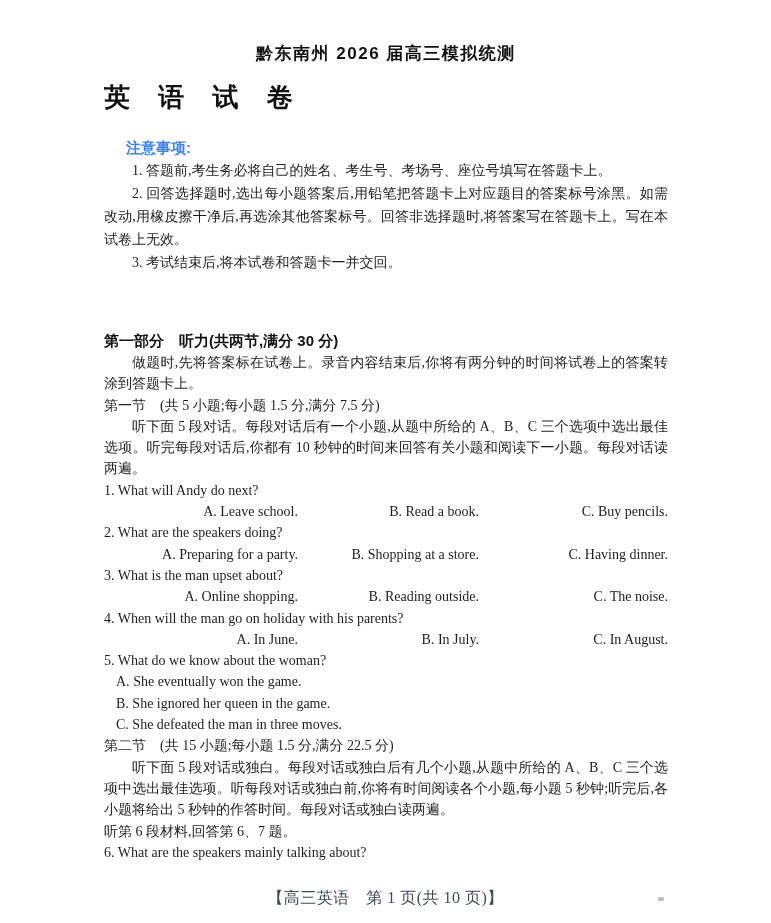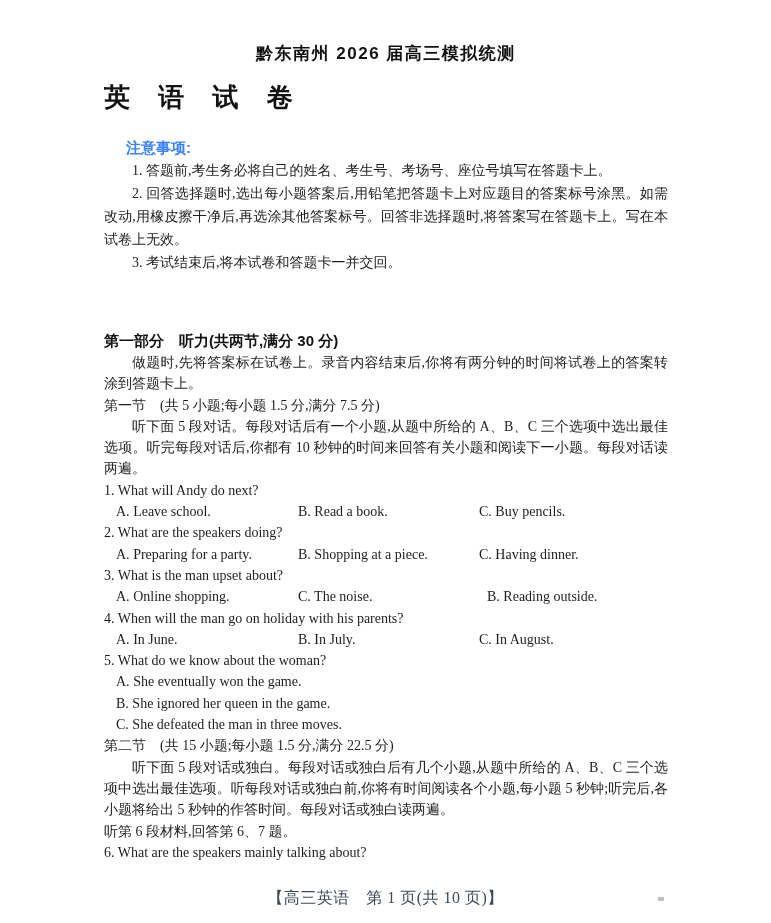--- a/index.html
+++ b/index.html
@@ -24,21 +24,21 @@
   }
   .notice{margin-top:22px;line-height:23px;}
   .notice-heading{font-size:15px;line-height:23px;margin-left:22px;color:#3b82f6;}
   .notice p{margin:0;text-indent:2em;text-align:justify;}
   .main{margin-top:56px;line-height:21.3px;}
   .part-heading{font-size:15px;line-height:22px;color:#111;}
   .p-indent{margin:0;text-indent:2em;text-align:justify;}
   .sec-label{margin:0;}
   .flush{margin:0;text-align:left;}
   .q-line{margin:0;}
-  .opts{display:flex;padding-left:12px;}
+  .opts{display:flex;padding-left:12px;text-align:right;}
   .opt{white-space:nowrap;}
   .opt-a{width:182px;}
   .opt-b{width:181px;}
   .opt-c{flex:1;}
   .opt-stack{padding-left:12px;}
   .footer{
     position:absolute;top:888px;left:0;width:100%;
     text-align:center;font-size:16px;letter-spacing:0.5px;
     color:#3e4a57;font-family:"Liberation Serif","DejaVu Serif",serif;
   }
@@ -75,31 +75,31 @@
         <span class="opt opt-a"><span>A.</span> <span>Leave school.</span></span>
         <span class="opt opt-b"><span>B.</span> <span>Read a book.</span></span>
         <span class="opt opt-c"><span>C.</span> <span>Buy pencils.</span></span>
       </div>
     </div>
 
     <div>
       <p class="q-line"><span>2.</span> <span class="en">What are the speakers doing?</span></p>
       <div class="opts en">
         <span class="opt opt-a"><span>A.</span> <span>Preparing for a party.</span></span>
-        <span class="opt opt-b"><span>B.</span> <span>Shopping at a piece.</span></span>
+        <span class="opt opt-b"><span>B.</span> <span>Shopping at a store.</span></span>
         <span class="opt opt-c"><span>C.</span> <span>Having dinner.</span></span>
       </div>
     </div>
 
     <div>
       <p class="q-line"><span>3.</span> <span class="en">What is the man upset about?</span></p>
       <div class="opts en">
         <span class="opt opt-a"><span>A.</span> <span>Online shopping.</span></span>
+        <span class="opt opt-b"><span>B.</span> <span>Reading outside.</span></span>
         <span class="opt opt-c"><span>C.</span> <span>The noise.</span></span>
-        <span class="opt opt-b"><span>B.</span> <span>Reading outside.</span></span>
       </div>
     </div>
 
     <div>
       <p class="q-line"><span>4.</span> <span class="en">When will the man go on holiday with his parents?</span></p>
       <div class="opts en">
         <span class="opt opt-a"><span>A.</span> <span>In June.</span></span>
         <span class="opt opt-b"><span>B.</span> <span>In July.</span></span>
         <span class="opt opt-c"><span>C.</span> <span>In August.</span></span>
       </div>

